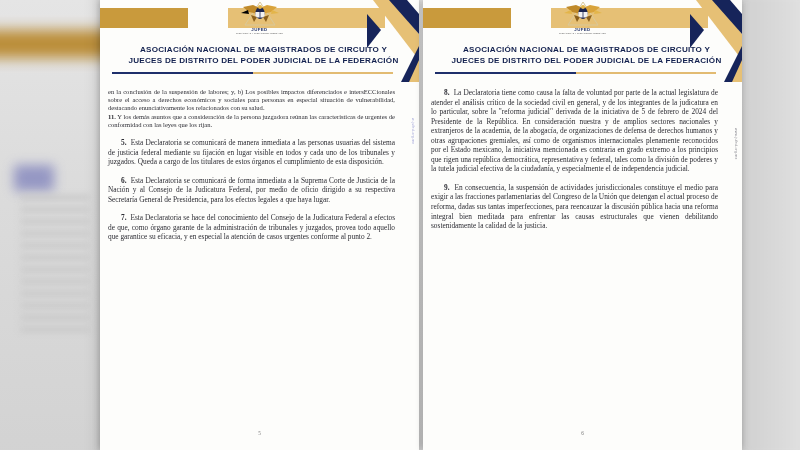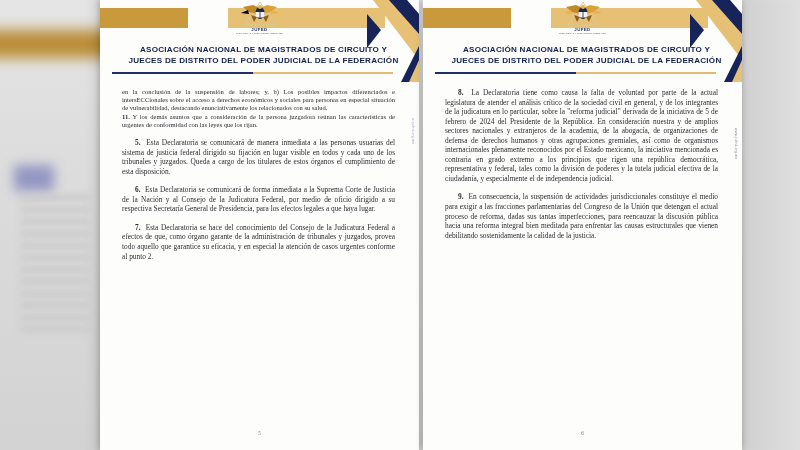--- a/index.html
+++ b/index.html
@@ -97,21 +97,21 @@
   }
   .hdr-rule {
     position:absolute; left:12px; right:26px; top:72px; height:2px;
     display:flex;
   }
   .hdr-rule .nav { flex:1; background:#1e2f6b; }
   .hdr-rule .gld { flex:1; background:#e2bb72; }
 
   
   .body-col {
-    padding:6px 24px 0 22px;
+    padding:6px 24px 0 8px;
     position:relative;
   }
   .txt {
     font-size:7.35px; line-height:1.30;
     color:#2c2c33; text-align:justify;
     text-justify:inter-word;
     hyphens:none;
   }
   .txt.tight { font-size:6.55px; line-height:1.21; }
   .txt + .txt { margin-top:9px; }
@@ -205,21 +205,21 @@
       <div class="hdr-rule">
         <span class="nav"></span>
           <span class="gld"></span>
       </div>
     </div>
 
     <div class="body-col">
       <p class="txt tight">en la conclusión de la suspensión de labores; y, b) Los posibles impactos diferenciados e intersECCionales sobre el acceso a derechos económicos y sociales para personas en especial situación de vulnerabilidad, destacando enunciativamente los relacionados con su salud.</p>
       <p class="txt tight run"><span class="num">11.</span> <span>Y los demás asuntos que a consideración de la persona juzgadora reúnan las características de urgentes de conformidad con las leyes que los rijan.</span></p>
 
-      <p class="txt indent"><span class="num">5.</span> &nbsp;<span>Esta Declaratoria se comunicará de manera inmediata a las personas usuarias del sistema de justicia federal dirigido su fijación en lugar visible en todos y cada uno de los tribunales y juzgados. Queda a cargo de los titulares de estos órganos el cumplimiento de esta disposición.</span></p>
+      <p class="txt indent"><span class="num">5.</span> &nbsp;<span>Esta Declaratoria se comunicará de manera inmediata a las personas usuarias del sistema de justicia federal mediante su fijación en lugar visible en todos y cada uno de los tribunales y juzgados. Queda a cargo de los titulares de estos órganos el cumplimiento de esta disposición.</span></p>
 
       <p class="txt indent"><span class="num">6.</span> &nbsp;<span>Esta Declaratoria se comunicará de forma inmediata a la Suprema Corte de Justicia de la Nación y al Consejo de la Judicatura Federal, por medio de oficio dirigido a su respectiva Secretaría General de Presidencia, para los efectos legales a que haya lugar.</span></p>
 
       <p class="txt indent"><span class="num">7.</span> &nbsp;<span>Esta Declaratoria se hace del conocimiento del Consejo de la Judicatura Federal a efectos de que, como órgano garante de la administración de tribunales y juzgados, provea todo aquello que garantice su eficacia, y en especial la atención de casos urgentes conforme al punto 2.</span></p>
     </div>
 
     <div class="wm">w-jufed.org.mx</div>
     <div class="folio">5</div>
   </div>
 

